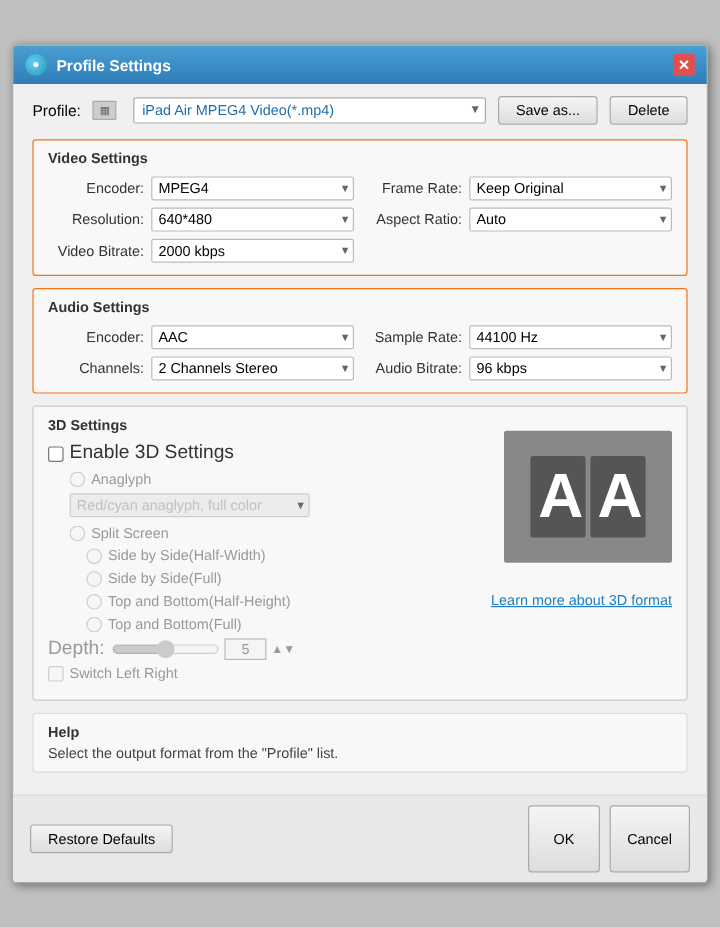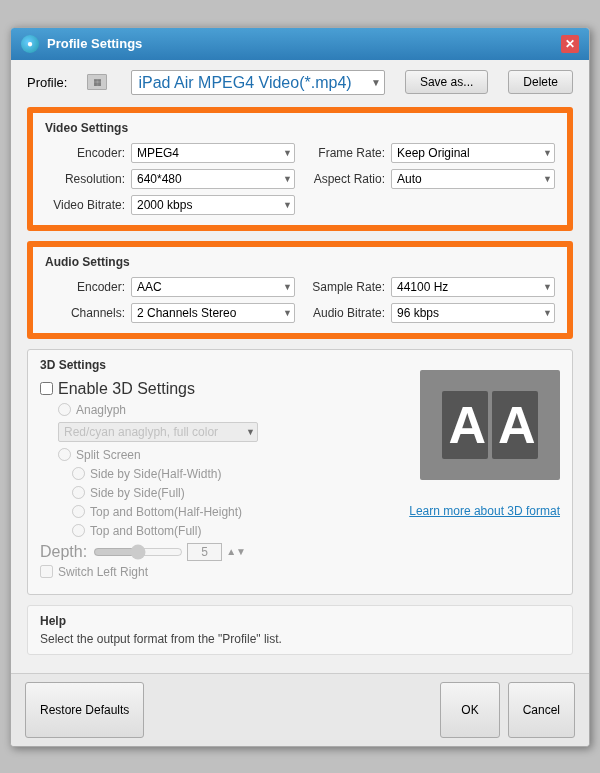--- a/index.html
+++ b/index.html
@@ -54,39 +54,39 @@
       color: white; font-size: 12px; font-weight: bold;
     }
     .dialog-body {
       padding: 10px 16px;
       flex: 1;
     }
     .profile-row {
       display: flex;
       align-items: center;
       margin-bottom: 12px;
-      gap: 20px;
+      gap: 10px;
     }
     .profile-label {
       font-size: 13px;
       font-weight: normal;
       white-space: nowrap;
     }
     .profile-select-wrapper {
       flex: 1;
       position: relative;
     }
     .select-box {
       width: 100%;
       padding: 3px 20px 3px 6px;
       border: 1px solid #aaa;
       background: white;
       border-radius: 2px;
       appearance: none;
-      font-size: 16px;
+      font-size: 12px;
       color: #2070b0;
       cursor: pointer;
       background-image: none;
     }
     .select-box option { color: black; }
     .select-arrow {
       position: absolute;
       right: 4px; top: 50%;
       transform: translateY(-50%);
       font-size: 10px;
@@ -96,21 +96,21 @@
     .btn {
       padding: 4px 14px;
       border: 1px solid #aaa;
       background: linear-gradient(to bottom, #f5f5f5, #ddd);
       border-radius: 3px;
       cursor: pointer;
       font-size: 12px;
       white-space: nowrap;
     }
     .section {
-      border: 6px solid #f97316;
+      border: 1px solid #f97316;
       border-radius: 3px;
       margin-bottom: 10px;
       padding: 8px 12px 10px;
       background: #f8f8f8;
       position: relative;
     }
     .section-title {
       font-size: 12px;
       font-weight: bold;
       color: #333;
@@ -261,20 +261,21 @@
     .help-text {
       font-size: 12px;
       color: #444;
     }
     .footer-bar {
       background: #e8e8e8;
       border-top: 1px solid #ccc;
       padding: 8px 14px;
       display: flex;
       justify-content: space-between;
+      align-items: center;
       border-radius: 0 0 3px 3px;
     }
     .footer-right {
       display: flex;
       gap: 8px;
     }
     .btn-ok {
       padding: 20px 20px;
       background: linear-gradient(to bottom, #f5f5f5, #ddd);
       border: 1px solid #aaa;

